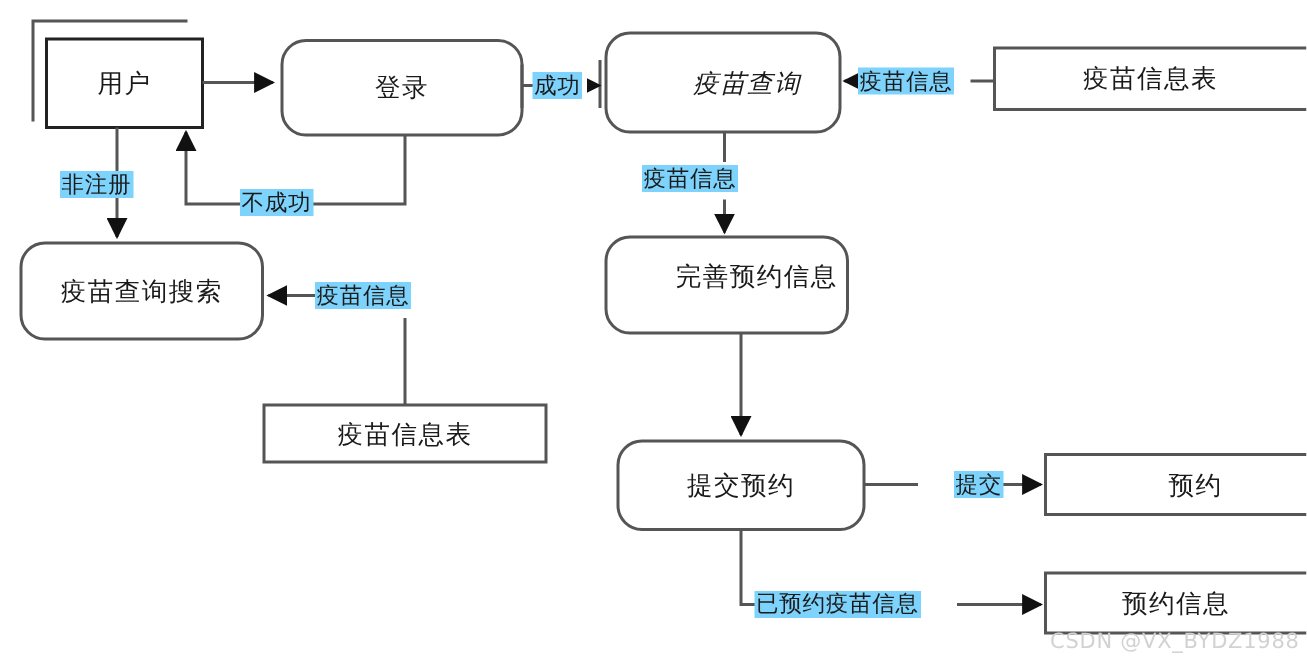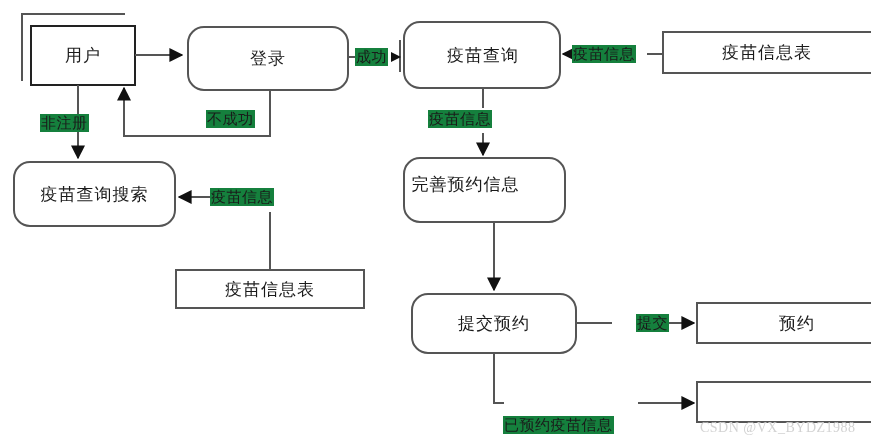--- a/index.html
+++ b/index.html
@@ -32,21 +32,21 @@
     letter-spacing: 1px;
     white-space: nowrap;
     pointer-events: none;
   }
   .edge-label {
     position: absolute;
     color: #1a1a1a;
     font-size: 15px;
     letter-spacing: 0.5px;
     white-space: nowrap;
-    background: #15803d;
+    background: #7dd3fc;
     padding: 0 1px;
     line-height: 18px;
   }
   .watermark {
     position: absolute;
     color: #d2d2d2;
     font-size: 14px;
     letter-spacing: 0.5px;
     white-space: nowrap;
     font-family: "DejaVu Sans", "Liberation Sans", sans-serif;
@@ -118,46 +118,47 @@
 
       <path d="M 494 353 L 494 403 L 504 403"></path>
       <path d="M 638 403 L 694 403" marker-end="url(#arrow)"></path>
     </g>
   </svg>
 
   <div class="node-label" style="left:31px; top:26px; width:104px; height:59px;">用户</div>
 
   <div class="node-label" style="left:188px; top:27px; width:160px; height:63px;">登录</div>
 
-  <div class="node-label" style="left:393px; top:22px; width:180px; height:66px;">疫苗查询</div>
+  <div class="node-label" style="left:408px; top:22px; width:180px; height:66px;font-style:italic;">疫苗查询</div>
 
   <div class="node-label" style="left:663px; top:32px; width:208px; height:41px;">疫苗信息表</div>
 
   <div class="node-label" style="left:14px; top:162px; width:161px; height:64px;border-radius:13px;">疫苗查询搜索</div>
 
   <div class="node-label" style="left:176px; top:270px; width:188px; height:38px;">疫苗信息表</div>
 
-  <div class="node-label" style="left:385px; top:158px; width:161px; height:52px;border-radius:18px;">完善预约信息</div>
+  <div class="node-label" style="left:424px; top:158px; width:161px; height:52px;border-radius:18px;">完善预约信息</div>
 
   <div class="node-label" style="left:412px; top:294px; width:164px; height:59px;border-radius:15px;">提交预约</div>
 
   <div class="node-label" style="left:697px; top:303px; width:200px; height:40px;">预约</div>
 
+  <div class="node-label" style="left:697px; top:382px; width:174px; height:40px;">预约信息</div>
 
   <div class="edge-label" style="left:355px; top:48px;">成功</div>
 
-  <div class="edge-label" style="left:160px; top:110px;margin-left:46px;">不成功</div>
+  <div class="edge-label" style="left:160px; top:126px;">不成功</div>
 
   <div class="edge-label" style="left:40px; top:114px;">非注册</div>
 
   <div class="edge-label" style="left:572px; top:45px;">疫苗信息</div>
 
   <div class="edge-label" style="left:210px; top:188px;">疫苗信息</div>
 
   <div class="edge-label" style="left:428px; top:110px;">疫苗信息</div>
 
   <div class="edge-label" style="left:636px; top:314px;">提交</div>
 
-  <div class="edge-label" style="left:503px; top:416px;font-family:Liberation Serif, serif;">已预约疫苗信息</div>
+  <div class="edge-label" style="left:503px; top:394px;font-family:Liberation Serif, serif;">已预约疫苗信息</div>
 
-  <div class="watermark" style="left:700px; top:420px;font-family:Liberation Serif, serif;">CSDN @VX_BYDZ1988</div>
+  <div class="watermark" style="left:700px; top:420px;">CSDN @VX_BYDZ1988</div>
 
 </div>
 
 </body></html>

